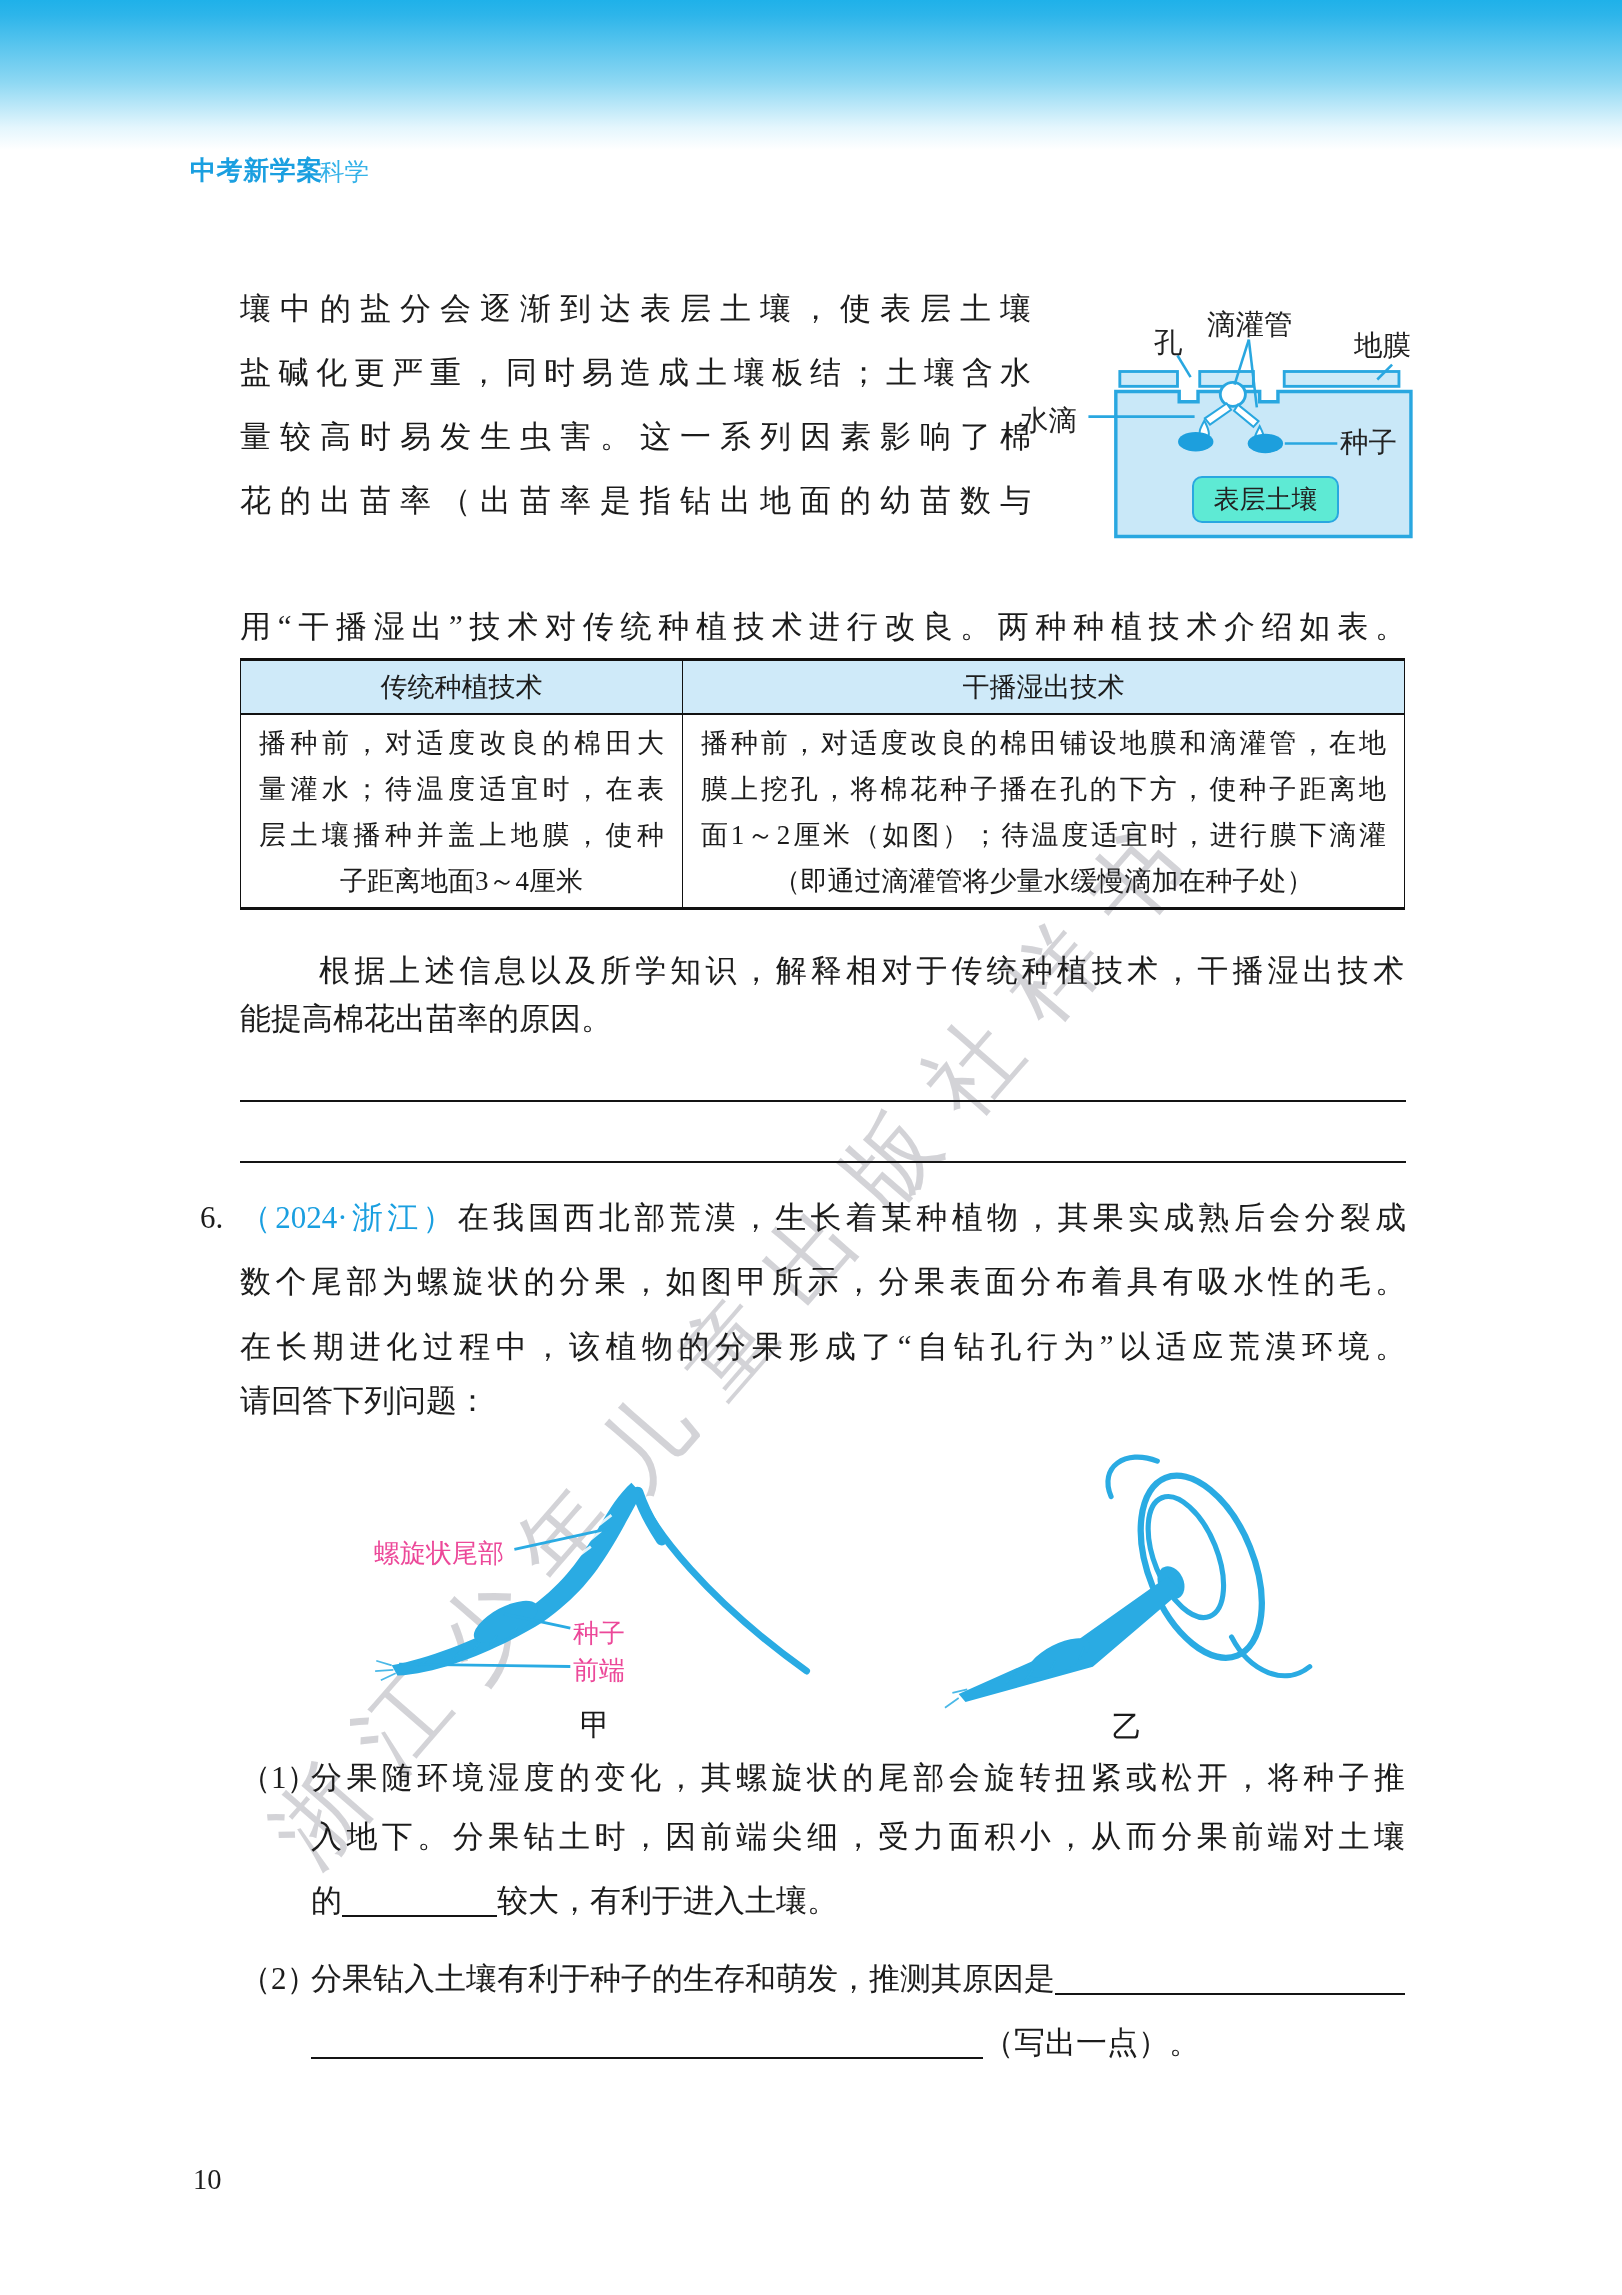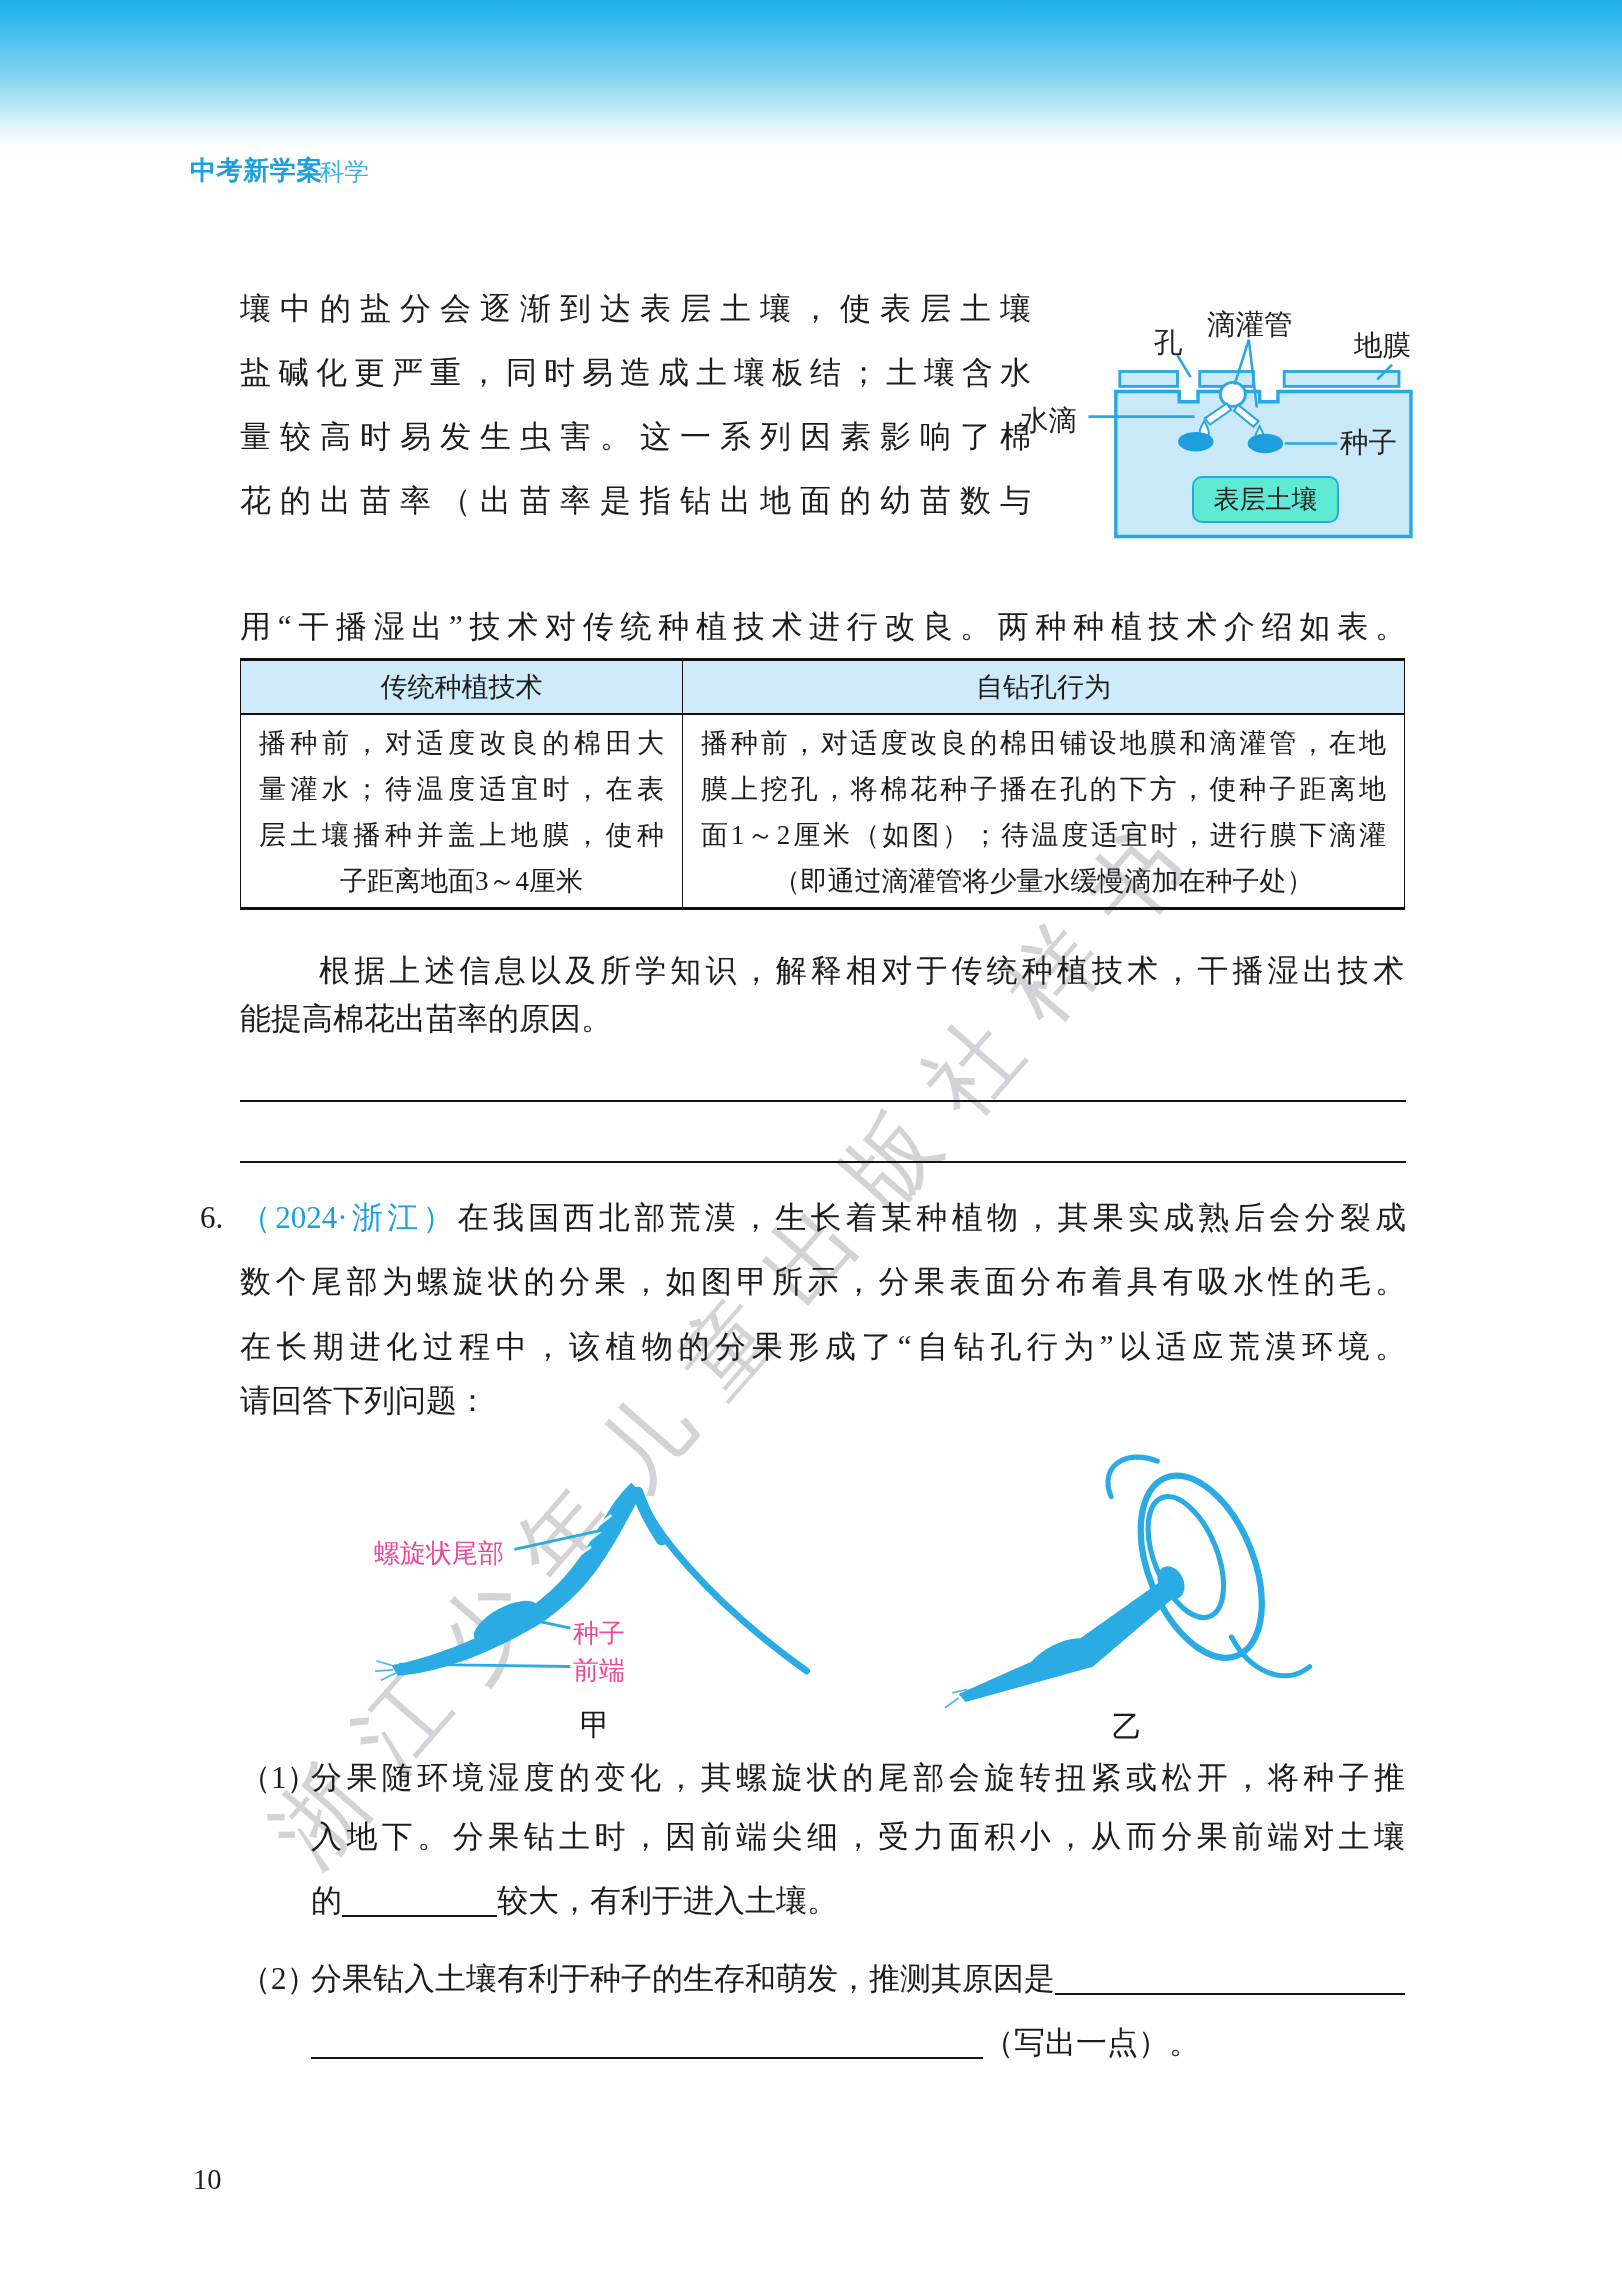--- a/index.html
+++ b/index.html
@@ -117,21 +117,21 @@
   <div class="dlabel" style="left:1354px; top:327px;">地膜</div>
   <div class="dlabel" style="left:1020px; top:402px;text-align:right;">水滴</div>
   <div class="dlabel" style="left:1340px; top:424px;">种子</div>
   <div class="soilbox">
     <span>表层土壤</span>
   </div>
 
   <div class="ctable">
     <div class="thead">
       <div class="tc-left hcell">传统种植技术</div>
-      <div class="tc-right hcell">自钻孔行为</div>
+      <div class="tc-right hcell">干播湿出技术</div>
     </div>
     <div class="tbody">
       <div class="tc-left bcell">
         <div class="ln">播种前，对适度改良的棉田大</div>
         <div class="ln">量灌水；待温度适宜时，在表</div>
         <div class="ln">层土壤播种并盖上地膜，使种</div>
         <div class="ln center">子距离地面3～4厘米</div>
       </div>
       <div class="tc-right bcell">
         <div class="ln">播种前，对适度改良的棉田铺设地膜和滴灌管，在地</div>

